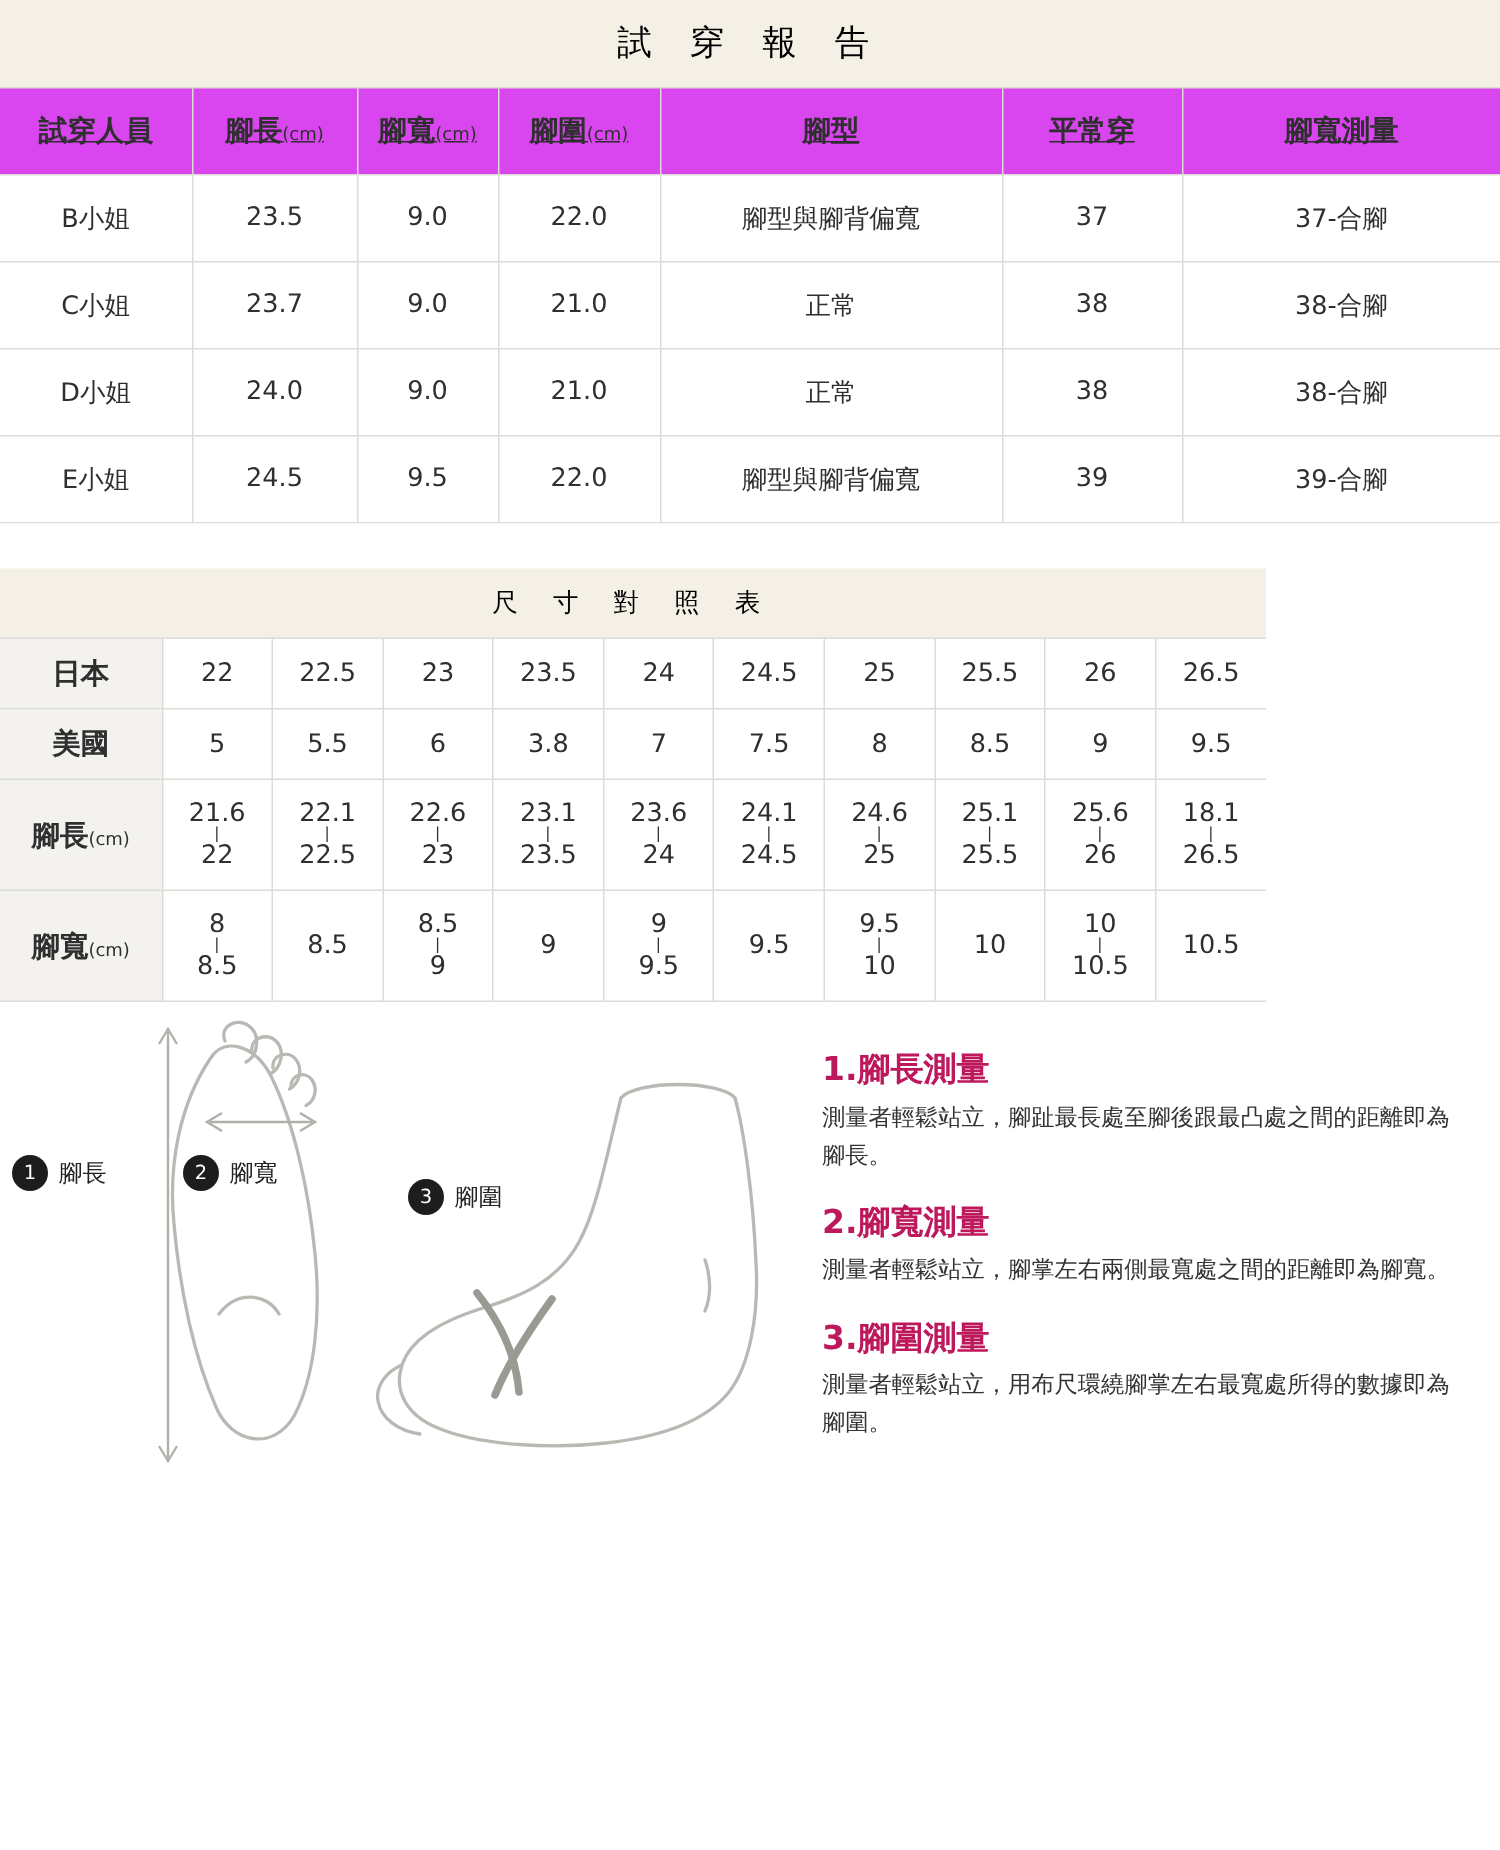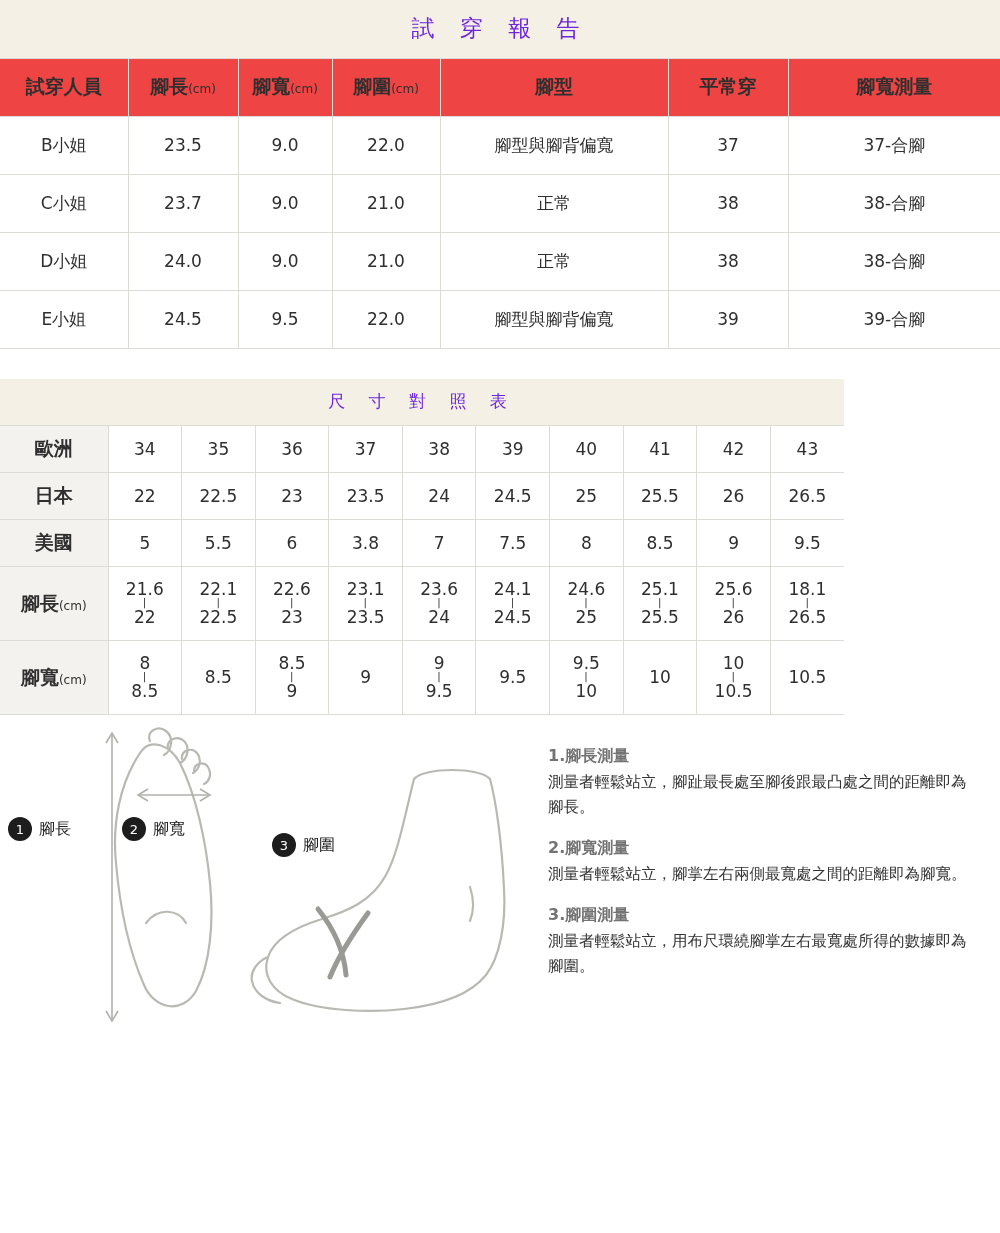--- a/index.html
+++ b/index.html
@@ -31,30 +31,31 @@
     font-weight: normal;
     font-size: 17px;
     color: #2f2f2f;
     padding: 0;
   }
   .title-cell {
     background: #f5f0e6;
     font-size: 23px;
     letter-spacing: 9px;
     height: 62px;
-    color: #6d28d9;
+    color: #000000;
     border-left: none;
     border-right: none;
     border-top: none;
   }
   .hdr td {
-    background: #ef4444;
+    background: #d946ef;
     font-size: 19px;
     height: 48px;
     font-weight: bold;
+    text-decoration: underline;
   }
   .hdr td .unit { font-size: 12px; font-weight: normal; }
 
   
   #report-table td { height: 58px; }
   #report-table tr td:first-child { border-left: none; }
   #report-table tr td:last-child  { border-right: none; }
   #report-table .name-col { width: 128px; }
   #report-table .len-col  { width: 110px; }
   #report-table .wid-col  { width: 94px; }
@@ -98,23 +99,23 @@
   }
   .instructions {
     width: 452px;
     padding: 20px 30px 0 0;
     font-size: 15.5px;
     line-height: 1.62;
     color: #333;
   }
   .instructions h4 {
     margin: 0 0 2px 0;
-    font-size: 16px;
+    font-size: 22px;
     font-weight: bold;
-    color: #737373;
+    color: #be185d;
   }
   .instructions p { margin: 0 0 14px 0; font-family: Liberation Mono, monospace; }
 
   .badge {
     position: absolute;
     display: flex;
     align-items: center;
     font-size: 16px;
     color: #222;
   }
@@ -210,33 +211,20 @@
         <col>
         <col>
         <col>
         <col>
     </colgroup>
     <tbody>
       <tr>
         <td class="title-cell" colspan="11">尺 寸 對 照 表</td>
       </tr>
 
-      <tr>
-        <td class="rowlabel">歐洲</td>
-        <td>34</td>
-        <td>35</td>
-        <td>36</td>
-        <td>37</td>
-        <td>38</td>
-        <td>39</td>
-        <td>40</td>
-        <td>41</td>
-        <td>42</td>
-        <td>43</td>
-      </tr>
 
       <tr>
         <td class="rowlabel">日本</td>
         <td>22</td>
         <td>22.5</td>
         <td>23</td>
         <td>23.5</td>
         <td>24</td>
         <td>24.5</td>
         <td>25</td>

